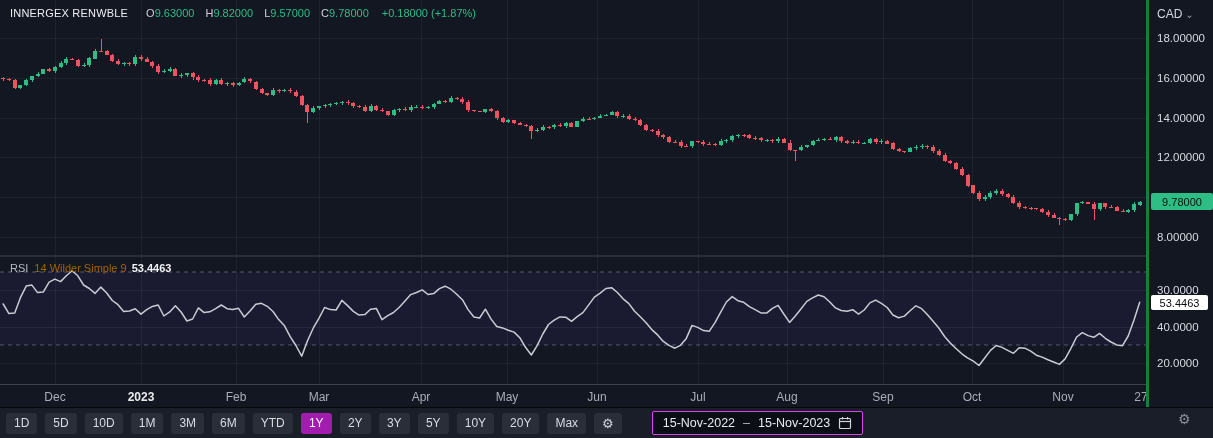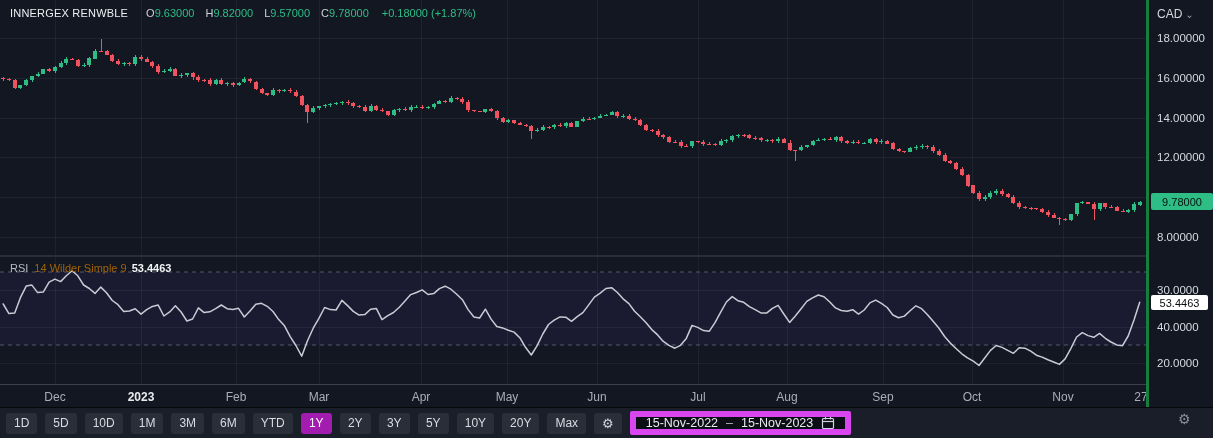--- a/index.html
+++ b/index.html
@@ -79,22 +79,22 @@
   .tb-btn {
     height:21px; min-width:31px; padding:0 8px; margin-right:8px;
     background:#2a2e39; border:none; border-radius:3px;
     color:#d8dbe2; font-size:12px; font-family:inherit;
     display:inline-flex; align-items:center; justify-content:center;
     cursor:pointer; white-space:nowrap;
   }
   .tb-btn.selected { background:#a21caf; color:#ffffff; }
   .tb-btn.gearbtn { min-width:26px; font-size:13px; color:#cfd2da; }
   .date-range {
-    height:24px; padding:0 10px;
-    background:#0b0e15; border:6px solid #d946ef; border-radius:2px;
+    margin-left:22px; height:24px; padding:0 10px;
+    background:#0b0e15; border:1px solid #d946ef; border-radius:2px;
     display:inline-flex; align-items:center; gap:8px;
     font-size:12.5px; color:#e8eaee; cursor:pointer; white-space:nowrap;
   }
   .date-range .sep { color:#b8bbc3; }
   .date-range svg { display:block; }
 </style>
 </head>
 <body>
 
 <div class="app">

